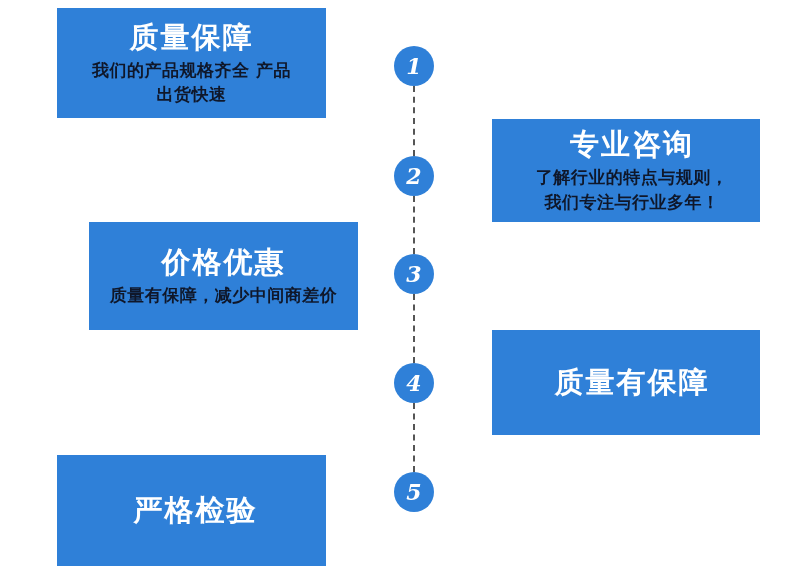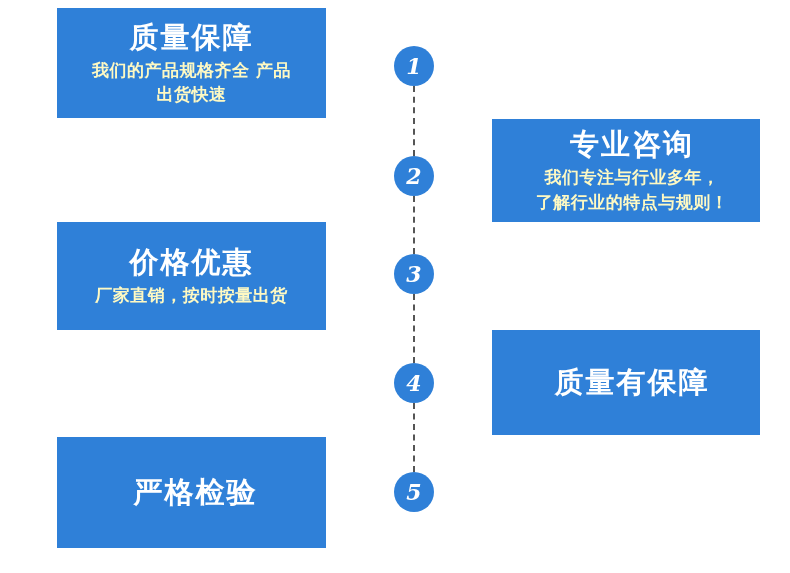--- a/index.html
+++ b/index.html
@@ -45,36 +45,36 @@
     letter-spacing: 2px;
     color: #ffffff;
     white-space: nowrap;
   }
 
   .card-sub {
     font-size: 17px;
     font-weight: bold;
     line-height: 1.42;
     letter-spacing: 0.5px;
-    color: #fef9c3;
+    color: #0f172a;
     margin-top: 4px;
     white-space: nowrap;
   }
 
   .card-sub .line {
     display: block;
   }
 
   
   .card-left  { left: 57px;  width: 269px; }
   .card-right { left: 492px; width: 268px; padding-left: 20px; }
 
   #card-quality   { top: 8px;   height: 110px; }
-  #card-price     { top: 222px; height: 108px; }
-  #card-inspect   { top: 437px; height: 111px; padding-left: 16px; }
+  #card-price     { top: 222px; height: 108px; margin-left: 32px; }
+  #card-inspect   { top: 455px; height: 111px; padding-left: 16px; }
   #card-consult   { top: 119px; height: 103px; }
   #card-shipping  { top: 330px; height: 105px; }
 
   
   #timeline {
     position: absolute;
     left: 394px;
     top: 0;
     width: 40px;
     height: 573px;
@@ -125,33 +125,33 @@
     <div class="card-title">质量保障</div>
     <div class="card-sub">
       <span class="line">我们的产品规格齐全  产品</span>
       <span class="line">出货快速</span>
     </div>
   </div>
 
   <div class="card card-left" id="card-price">
     <div class="card-title">价格优惠</div>
     <div class="card-sub">
-      <span class="line">厂家直销，按时按量出货</span>
+      <span class="line">质量有保障，减少中间商差价</span>
     </div>
   </div>
 
   <div class="card card-left" id="card-inspect">
     <div class="card-title">严格检验</div>
   </div>
 
   <div class="card card-right" id="card-consult">
     <div class="card-title">专业咨询</div>
     <div class="card-sub">
-      <span class="line">我们专注与行业多年，</span>
-      <span class="line">了解行业的特点与规则！</span>
+      <span class="line">了解行业的特点与规则，</span>
+      <span class="line">我们专注与行业多年！</span>
     </div>
   </div>
 
   <div class="card card-right" id="card-shipping">
     <div class="card-title">质量有保障</div>
   </div>
 
   <div id="timeline">
     <div class="timeline-line" id="line-1"></div>
     <div class="timeline-line" id="line-2"></div>

